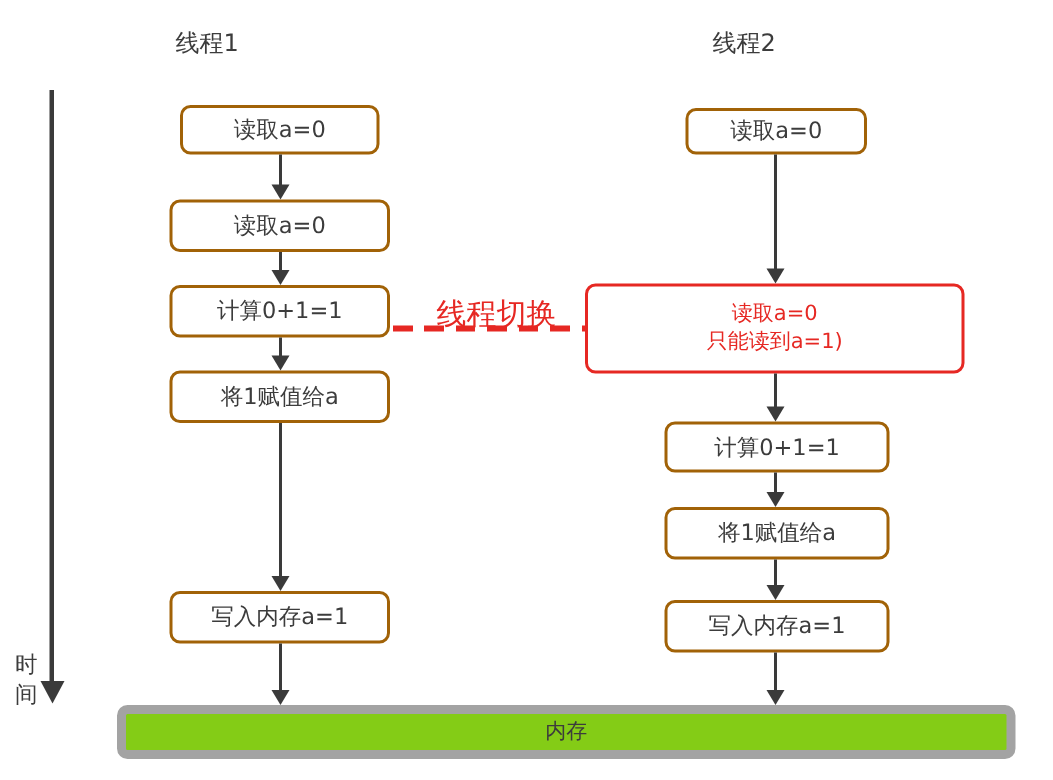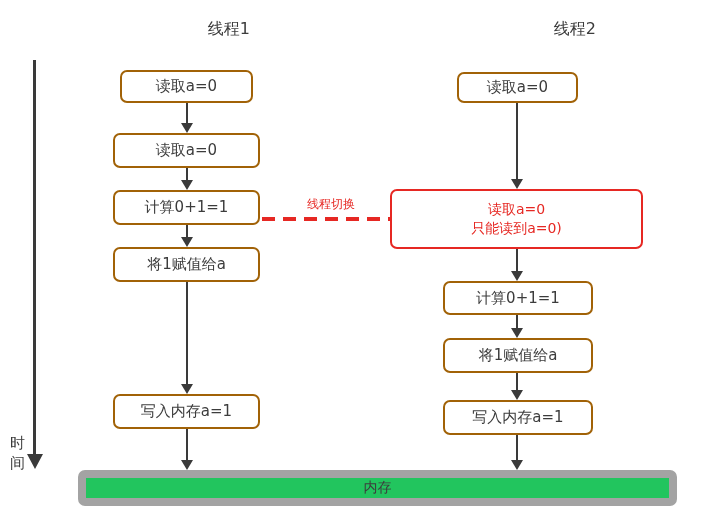--- a/index.html
+++ b/index.html
@@ -1,21 +1,21 @@
 <!DOCTYPE html>
 <html><head>
 <meta charset="utf-8">
 <style>
   html,body{margin:0;padding:0;background:#ffffff;}
   .stage{
     position:relative;width:702px;height:520px;background:#ffffff;overflow:hidden;
     font-family:"DejaVu Sans","Liberation Sans",sans-serif;color:#3c3c3c;
   }
   .col-title{
-    position:absolute;font-size:16px;color:#3c3c3c;text-align:right;line-height:18px;
+    position:absolute;font-size:16px;color:#3c3c3c;text-align:left;line-height:18px;
   }
   .node{
     position:absolute;box-sizing:border-box;background:#ffffff;
     border:2px solid #a16207;border-radius:7px;
     display:flex;align-items:center;justify-content:center;
     font-size:15px;color:#3c3c3c;white-space:nowrap;
   }
   .node.red{
     border-color:#e62823;color:#e62823;flex-direction:column;
     font-size:14px;line-height:19px;white-space:normal;text-align:center;
@@ -38,25 +38,25 @@
   .time-label{
     position:absolute;left:9px;top:433px;width:17px;
     font-size:15px;line-height:20px;color:#3c3c3c;word-break:break-all;text-align:center;
   }
   .switch-dash{
     position:absolute;left:262px;top:217px;width:128px;height:4px;
     background:repeating-linear-gradient(90deg,#e62823 0 13px,transparent 13px 21px);
   }
   .switch-label{
     position:absolute;left:283px;top:196px;width:96px;text-align:center;
-    font-size:12px;color:#e62823;
+    font-size:20px;color:#e62823;
   }
   .memory{
     position:absolute;left:78px;top:470px;width:599px;height:36px;box-sizing:border-box;
-    background:#22c55e;border:8px solid #a3a3a3;border-radius:7px;
+    background:#84cc16;border:6px solid #a3a3a3;border-radius:7px;
     display:flex;align-items:center;justify-content:center;font-size:14px;color:#3c3c3c;
   }
 </style>
 </head>
 <body>
 
 <div class="stage">
 
   <div class="col-title" style="left:117px;top:20px;width:133px;">线程1</div>
   <div class="col-title" style="left:475px;top:20px;width:121px;">线程2</div>
@@ -89,21 +89,21 @@
     </div>
   <div class="arrow" style="left:180px;top:429px;height:41px;">
     <div class="shaft" style="height:32px;"></div>
       <div class="head"></div>
     </div>
 
   <div class="node" style="left:457px;top:72px;width:121px;height:31px;">读取a=0</div>
 
   <div class="node red" style="left:390px;top:189px;width:253px;height:60px;">
     <span>读取a=0</span>
-    <span>只能读到a=0)</span>
+    <span>只能读到a=1)</span>
   </div>
 
   <div class="node" style="left:443px;top:281px;width:150px;height:34px;">计算0+1=1</div>
   <div class="node" style="left:443px;top:338px;width:150px;height:35px;">将1赋值给a</div>
   <div class="node" style="left:443px;top:400px;width:150px;height:35px;">写入内存a=1</div>
 
   <div class="arrow" style="left:510px;top:103px;height:86px;">
     <div class="shaft" style="height:77px;"></div>
       <div class="head"></div>
     </div>

